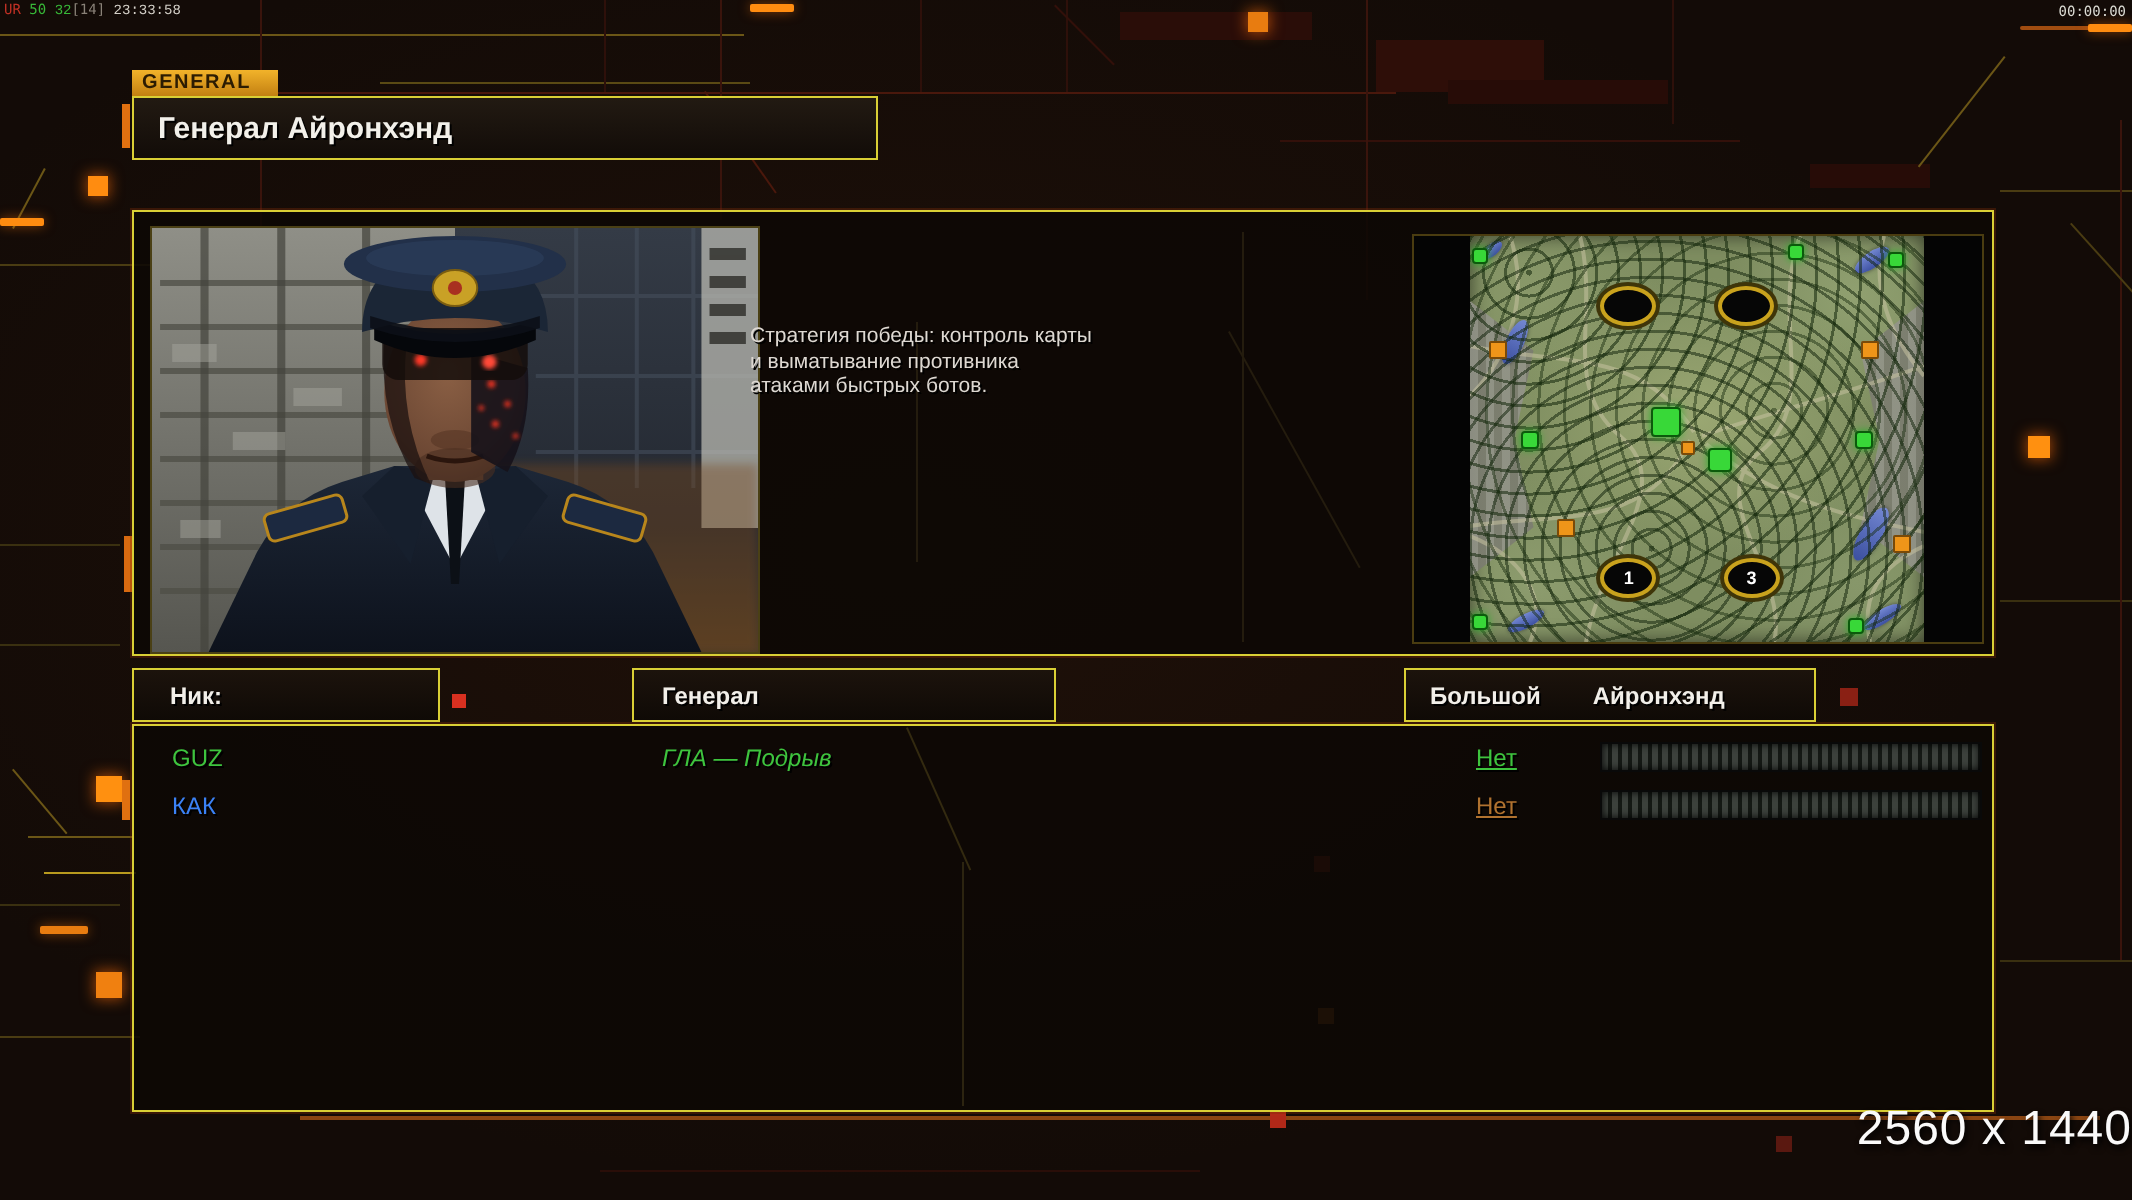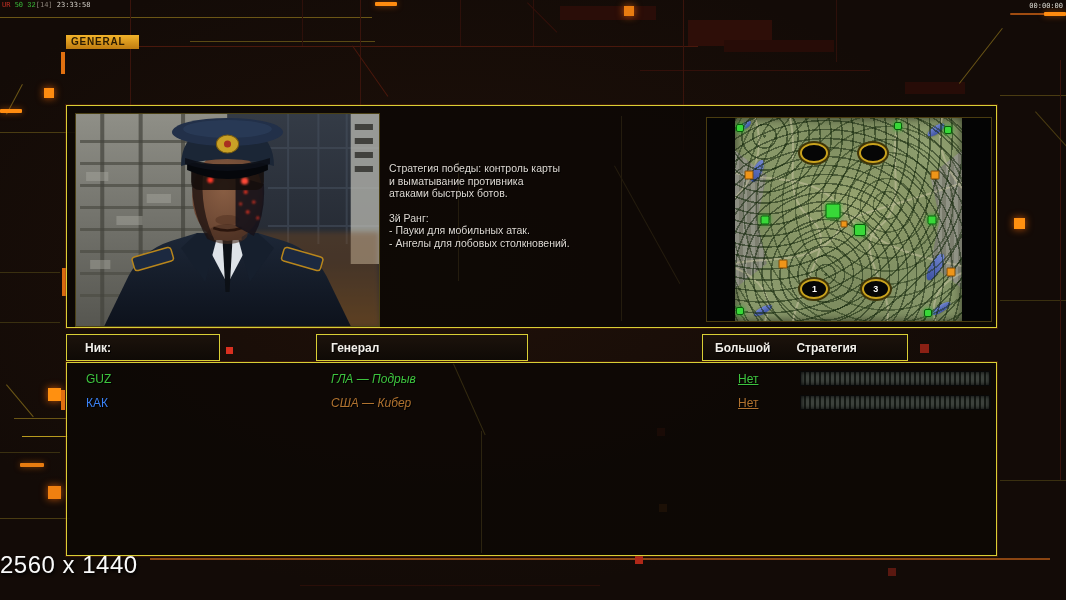--- a/index.html
+++ b/index.html
@@ -27,21 +27,21 @@
   .title-box span{color:#f2f0ea;font-size:15px;font-weight:bold;padding-left:12px;text-shadow:1px 1px 0 #000;}
   
   .panel{position:absolute;border:1px solid #d9cf35;background:rgba(13,8,5,.88);
     box-shadow:0 0 0 1px rgba(130,45,10,.35);}
   .top-panel{left:66px;top:105px;width:929px;height:221px;}
   .bottom-panel{left:66px;top:362px;width:929px;height:192px;}
   .il{position:absolute;}
   
   .portrait{position:absolute;left:8px;top:7px;width:303px;height:212px;border:1px solid #4a4015;background:#0a0a0a;}
   
-  .briefing{position:absolute;left:322px;top:56px;width:320px;color:#ddd8d2;font-size:10.5px;line-height:12.5px;text-shadow:1px 1px 0 #000;}
+  .briefing{position:absolute;left:308px;top:56px;width:320px;color:#ddd8d2;font-size:10.5px;line-height:12.5px;text-shadow:1px 1px 0 #000;}
   .briefing p{margin:0 0 12px;white-space:pre-line;}
   
   .map-box{position:absolute;left:639px;top:11px;width:284px;height:203px;background:#040404;border:1px solid #4a3c10;}
   .map-img{position:absolute;left:28px;top:0;width:227px;height:203px;overflow:hidden;
     background:
       radial-gradient(60% 50% at 50% 45%, #9aa772 0%, rgba(0,0,0,0) 70%),
       radial-gradient(40% 40% at 15% 15%, #8a996a, rgba(0,0,0,0) 70%),
       radial-gradient(40% 40% at 85% 15%, #90a070, rgba(0,0,0,0) 70%),
       radial-gradient(40% 40% at 85% 85%, #87976a, rgba(0,0,0,0) 70%),
       radial-gradient(40% 40% at 15% 85%, #8d9c6e, rgba(0,0,0,0) 70%),
@@ -71,21 +71,21 @@
   
   .prow{position:absolute;left:0;width:100%;height:24px;font-size:12px;text-shadow:1px 1px 0 #000;}
   .cell{position:absolute;top:4px;white-space:nowrap;}
   .c-nick{left:19px;width:220px;}
   .c-gen{left:264px;width:320px;font-style:italic;}
   .c-team{left:671px;width:56px;text-decoration:underline;}
   .pbar{position:absolute;left:733px;top:3px;width:189px;height:13px;
     background:repeating-linear-gradient(90deg,#3c413c 0 3px,#141814 3px 5px);
     border:1px solid #090909;box-shadow:inset 0 0 4px #000;}
   
-  .resolution{position:absolute;left:0;top:551px;width:100%;text-align:left;color:#fafafa;
+  .resolution{position:absolute;left:0;top:551px;width:100%;text-align:right;color:#fafafa;
     font-size:24px;letter-spacing:.5px;text-shadow:1px 2px 3px #000;}
 </style>
 </head>
 <body>
 
 <div class="screen">
 
   <div>
     <div class="blk" style="left:560px;top:6px;width:96px;height:14px;background:#2a0d08;"></div>
     <div class="blk" style="left:688px;top:20px;width:84px;height:26px;background:#2e0e08;"></div>
@@ -142,24 +142,27 @@
     <div class="sq dim" style="left:657px;top:428px;width:8px;height:8px;background:#7a2014;"></div>
     <div class="sq dim" style="left:659px;top:504px;width:8px;height:8px;background:#8a4a12;"></div>
     <div class="sq dim" style="left:635px;top:556px;width:8px;height:8px;background:#b02818;"></div>
     <div class="sq dim" style="left:888px;top:568px;width:8px;height:8px;background:#5a1810;"></div>
 
     <div class="vbar" style="left:61px;top:52px;height:22px;background:#e07010;"></div>
     <div class="vbar" style="left:62px;top:268px;height:28px;background:#d86a10;"></div>
     <div class="vbar" style="left:61px;top:390px;height:20px;background:#e07010;"></div>
   </div>
 
-  <div class="status-left"><span style="color: rgb(192, 48, 36);">UR </span><span style="color: rgb(56, 184, 56);">50 </span><span style="color: rgb(56, 184, 56); font-family: Liberation Mono, monospace;">32</span><span style="color: rgb(138, 130, 120);">[14] </span><span style="color: rgb(212, 208, 200);">23:33:58</span></div>
+  <div class="status-left"><span style="color: rgb(192, 48, 36);">UR </span><span style="color: rgb(56, 184, 56);">50 </span><span style="color: rgb(56, 184, 56); font-family: Liberation Mono, monospace;">32</span><span style="color: rgb(138, 130, 120);">[14] </span><span style="color: rgb(212, 208, 200); font-family: Liberation Mono, monospace;">23:33:58</span></div>
   <div class="clock">00:00:00</div>
 
   <div class="gen-tab">GENERAL</div>
+  <div class="title-box">
+    <span>Генерал Айронхэнд</span>
+  </div>
 
   <div class="panel top-panel">
     <div class="il" style="left:391px;top:55px;width:1px;height:120px;background:#241c0e;"></div>
     <div class="il" style="left:554px;top:10px;width:1px;height:205px;background:#241c0e;"></div>
     <div class="il dg" style="left:547px;top:60px;height:135px;background:#241c0e;transform:rotate(-29deg);"></div>
 
     <svg class="portrait" viewBox="0 0 300 212" preserveAspectRatio="none">
       <defs>
         <linearGradient id="gL" x1="0" y1="0" x2="0" y2="1">
             <stop offset="0" stop-color="#8f8f87"></stop>
@@ -258,23 +261,20 @@
       <ellipse cx="150" cy="15" rx="44" ry="9" fill="#2b3c59" opacity=".8"></ellipse>
       <ellipse cx="150" cy="30" rx="11" ry="9" fill="#c9a126" stroke="#7a5c10"></ellipse>
       <circle cx="150" cy="30" r="3.5" fill="#a83020"></circle>
       <path d="M108 50 Q150 64 192 50 L192 44 Q150 58 108 44 Z" fill="#0c1017" opacity=".9"></path>
     </svg>
 
     <div class="briefing">
       <p>Стратегия победы: контроль карты
 и выматывание противника
 атаками быстрых ботов.</p>
-      <p>3й Ранг:
-- Пауки для мобильных атак.
-- Ангелы для лобовых столкновений.</p>
     </div>
 
     <div class="map-box">
       <div class="map-img">
         <div class="urb l"></div>
         <div class="urb r"></div>
         <svg class="roads" viewBox="0 0 227 203" preserveAspectRatio="none">
           <g fill="none" stroke="#c6c2a0" stroke-width="2" opacity=".55">
             <path d="M55 0 C 65 40 45 75 75 100 S 65 160 58 203"></path>
             <path d="M165 0 C 150 40 175 85 145 108 S 160 170 152 203"></path>
@@ -319,36 +319,35 @@
   </div>
 
   <div class="hdr-box" style="left:66px;top:334px;width:154px;">
     <span style="padding-left:18px;">Ник:</span>
   </div>
   <div class="hdr-box" style="left:316px;top:334px;width:212px;">
     <span style="padding-left:14px;">Генерал</span>
   </div>
   <div class="hdr-box" style="left:702px;top:334px;width:206px;">
     <span style="padding-left:12px;">Большой</span>
-    <span style="padding-left:26px;">Стратегия</span>
+    <span style="padding-left:26px;">Айронхэнд</span>
   </div>
 
   <div class="panel bottom-panel">
     <div class="il dg" style="left:386px;top:1px;height:78px;background:#332a10;transform:rotate(-24deg);"></div>
     <div class="il" style="left:414px;top:68px;width:1px;height:122px;background:#2c2410;"></div>
     <div>
         <div class="prow" style="top: 5px; padding-left: 38px;">
           <div class="cell c-nick" style="color: rgb(62, 196, 62);">GUZ</div>
           <div class="cell c-gen" style="color: rgb(62, 196, 62);">ГЛА — Подрыв</div>
           <div class="cell c-team" style="color: rgb(62, 196, 62);">Нет</div>
           <div class="pbar"></div>
         </div>
         <div class="prow" style="top: 29px;">
           <div class="cell c-nick" style="color: #3b82f6;">КАК</div>
-          <div class="cell c-gen" style="color: rgb(176, 114, 47);">США — Кибер</div>
           <div class="cell c-team" style="color: rgb(176, 114, 47);">Нет</div>
           <div class="pbar"></div>
         </div>
       </div>
   </div>
 
   <div class="resolution">2560 x 1440</div>
 </div>
 
 </body></html>

